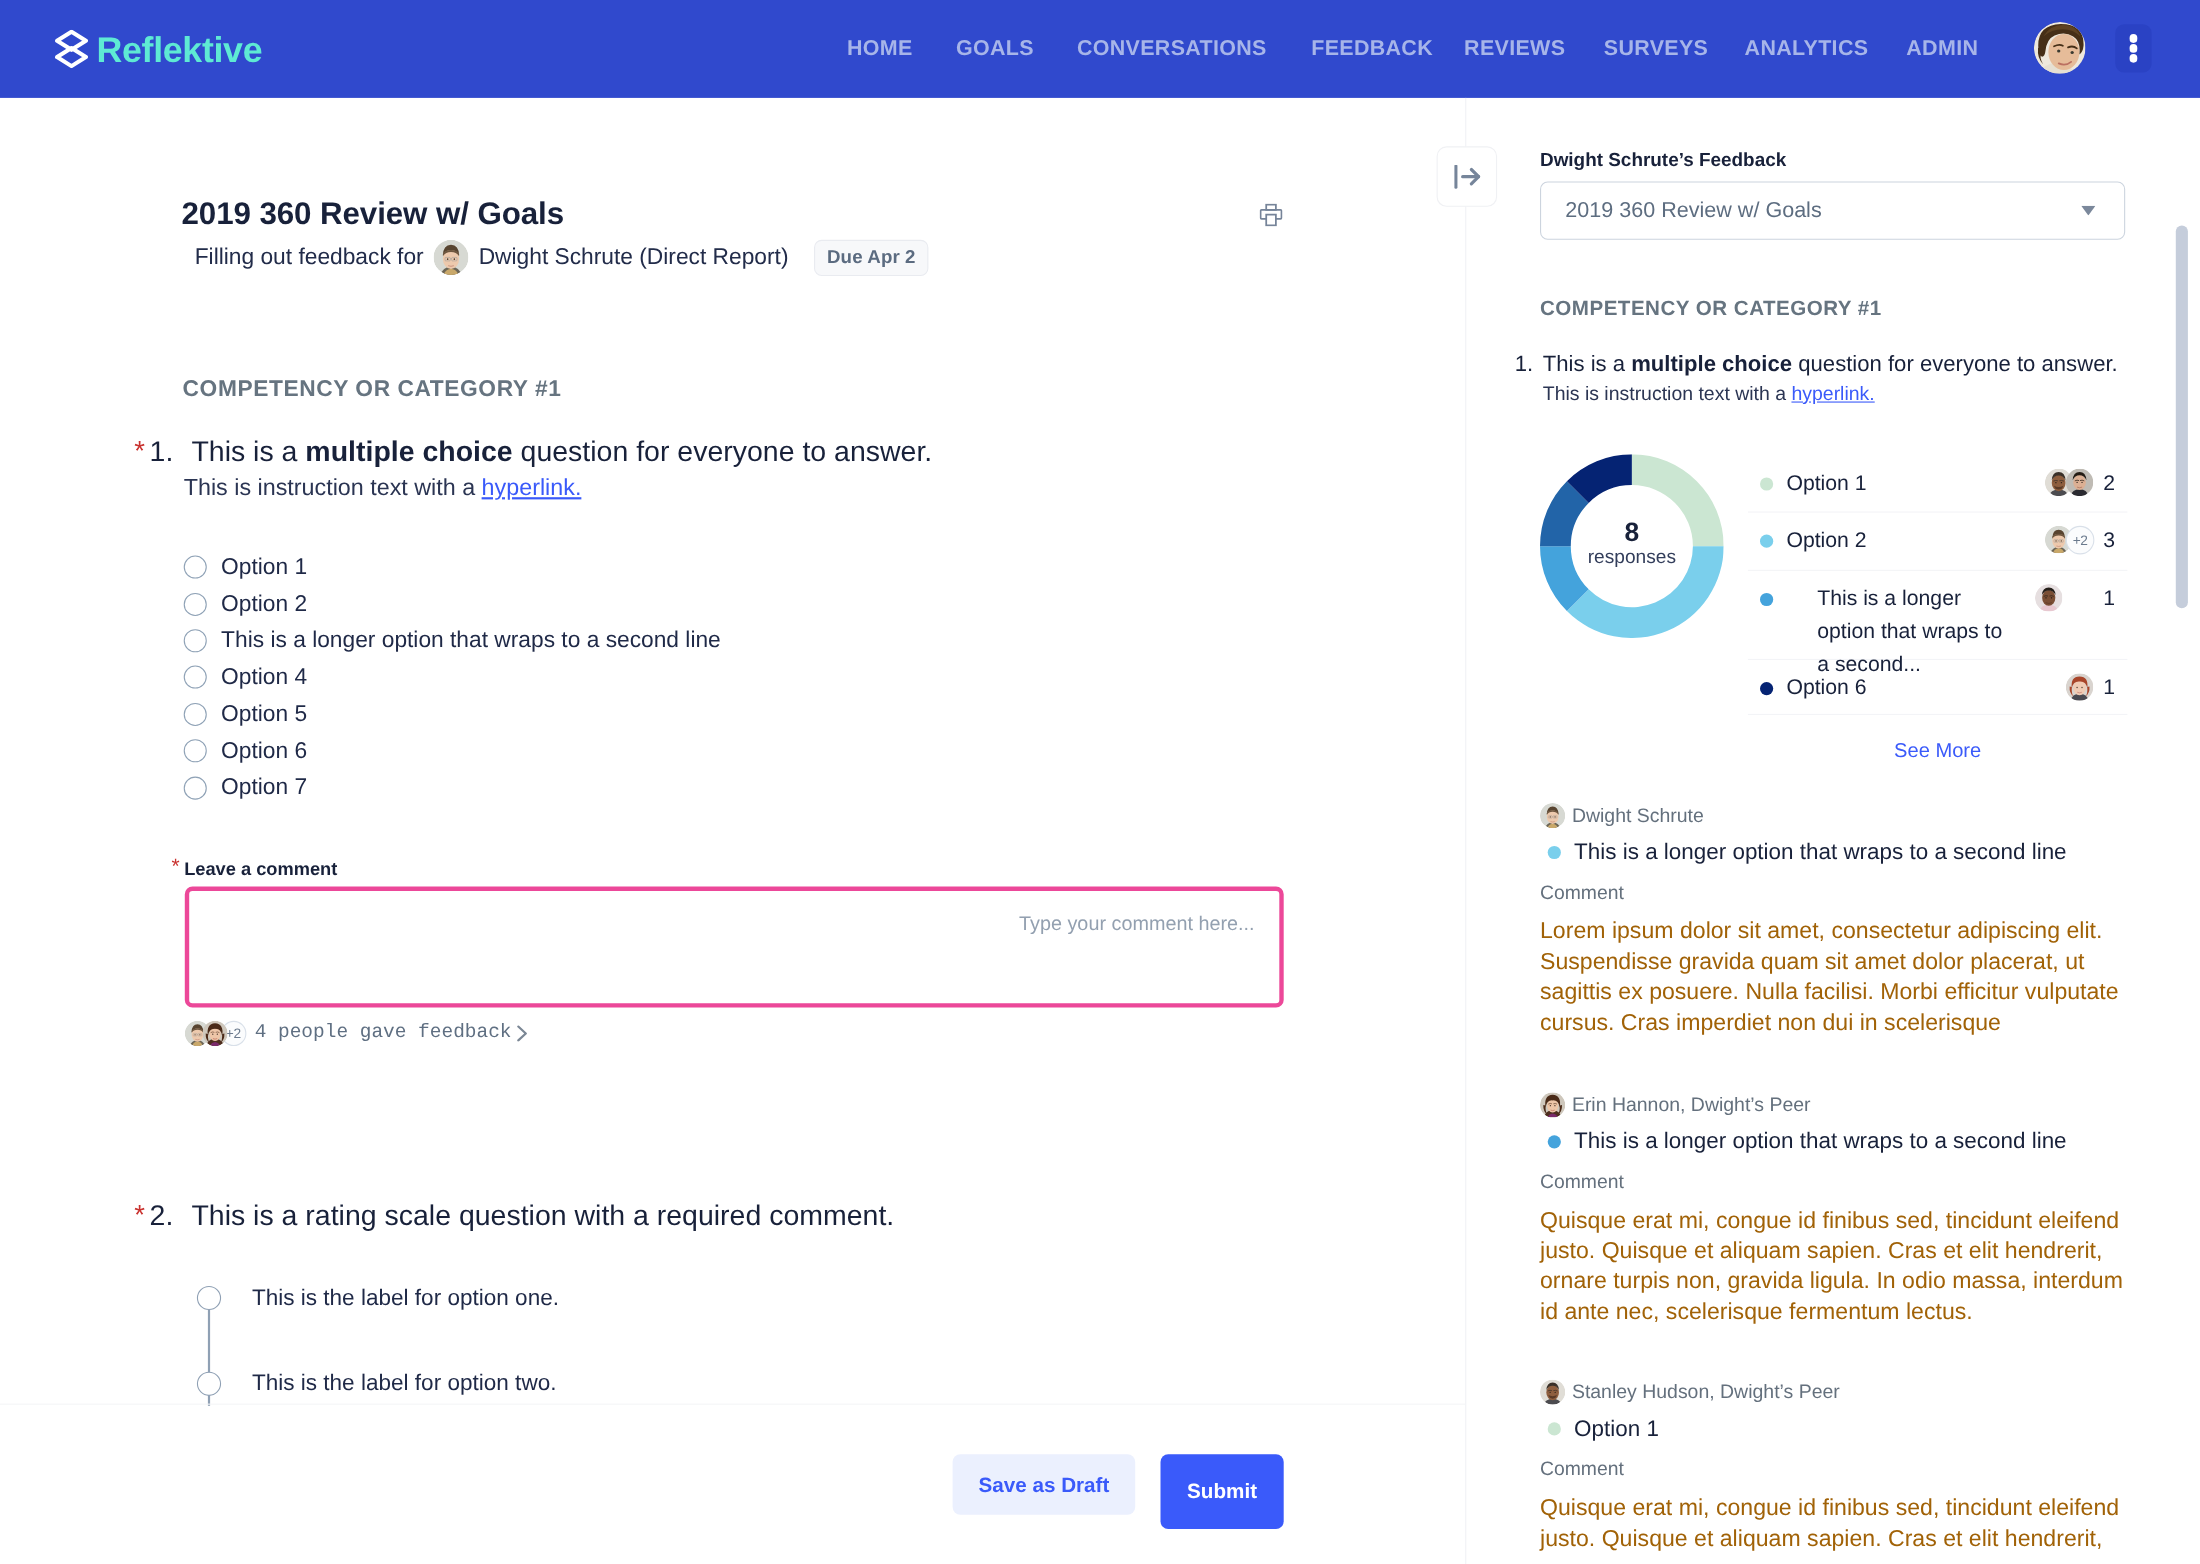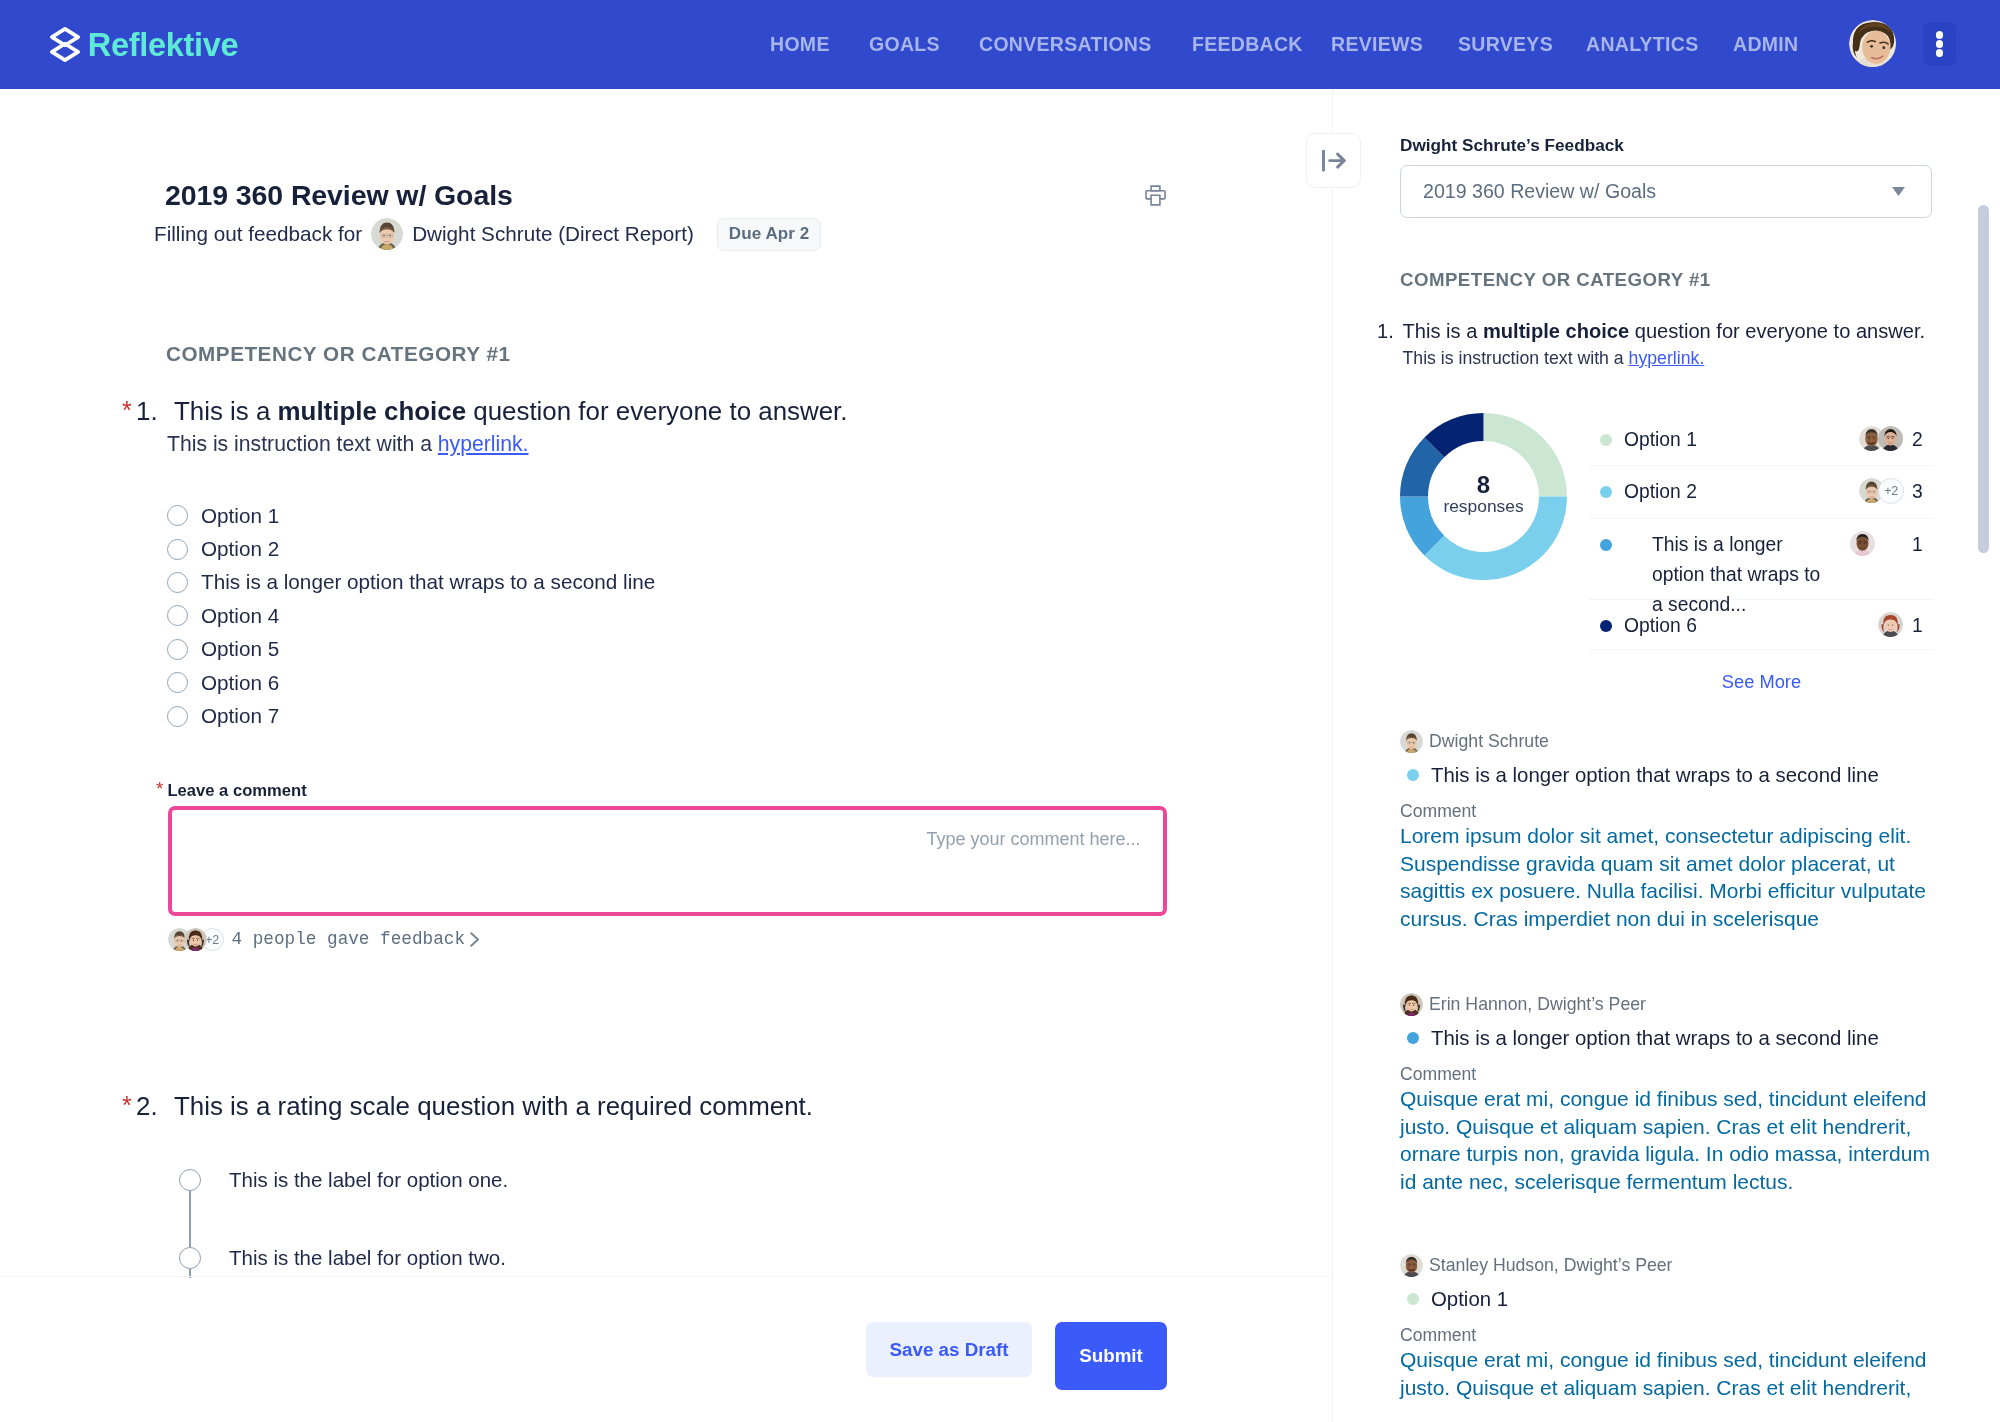--- a/index.html
+++ b/index.html
@@ -52,21 +52,21 @@
   .collapse-btn {
     position: absolute; left: 1306px; top: 133px; width: 55px; height: 55px;
     background: #fff; border: 1px solid #f0f1f4; border-radius: 9px;
     display: flex; align-items: center; justify-content: center; cursor: pointer; z-index: 5;
   }
 
   
   .lc { position: absolute; left: 0; top: 0; width: 1332px; height: 1333px; }
   .review-title { position:absolute; left:165px; top:89px; font-size: 28.5px; font-weight: 700;
                   color: #18213a; letter-spacing: -0.1px; line-height: 34px; white-space:nowrap; }
-  .subrow { position:absolute; left:154px; top:128px; display: flex; align-items: center; height: 34px; }
+  .subrow { position:absolute; left:177px; top:128px; display: flex; align-items: center; height: 34px; }
   .subrow-text { font-size: 20.7px; color: #222c4a; line-height: 24px; white-space:nowrap; }
   .sub-avatar { width: 32px; height: 32px; border-radius: 50%; overflow: hidden; margin: 0 9px; flex: 0 0 auto; }
   .due-badge {
     white-space:nowrap; margin-left: 23px; height: 33px; padding: 0 11px; border: 1px solid #e9ebf0;
     border-radius: 7px; background: #f7f8fa; display: flex; align-items: center;
     font-size: 17px; font-weight: 700; color: #5b6b80; letter-spacing:0.1px;
   }
   .print-btn { position: absolute; left: 1145px; top: 96px; width: 21px; height: 21px; cursor: pointer; }
 
   .cat-head {
@@ -177,21 +177,21 @@
   .seemore { text-align: center; font-size: 18.3px; color: #3a5afa; cursor: pointer; line-height:20px; }
 
   .cmt { position:absolute; left:0; width:535px; }
   .cmt-head { display: flex; align-items: center; }
   .cmt-av { width: 23px; height: 23px; border-radius: 50%; overflow: hidden; flex: 0 0 auto; }
   .cmt-name { font-size: 17.7px; color: #64707d; margin-left: 6px; line-height:21px; white-space:nowrap; }
   .cmt-ans { display: flex; align-items: center; margin-top: 10px; }
   .cmt-dot { width: 12px; height: 12px; border-radius: 50%; flex: 0 0 auto; margin-left: 6.5px; }
   .cmt-ans-txt { font-size: 20.4px; color: #18213a; margin-left: 12.5px; line-height:24px; white-space:nowrap; }
   .cmt-lbl { font-size: 17.6px; color: #64707d; margin-top: 14px; line-height:21px; }
-  .cmt-body { font-size: 21px; color: #0369a1; line-height: 27.7px; margin-top: 0; }
+  .cmt-body { font-size: 21px; color: #a16207; line-height: 27.7px; margin-top: 11px; }
 
   
   .sbar { position: absolute; left: 1978px; top: 205px; width: 11px; height: 348px; border-radius: 6px; background: #c5cddb; cursor: pointer; }
 </style>
 </head>
 <body>
 
 <svg width="0" height="0" style="position:absolute" aria-hidden="true">
     <defs>
 

